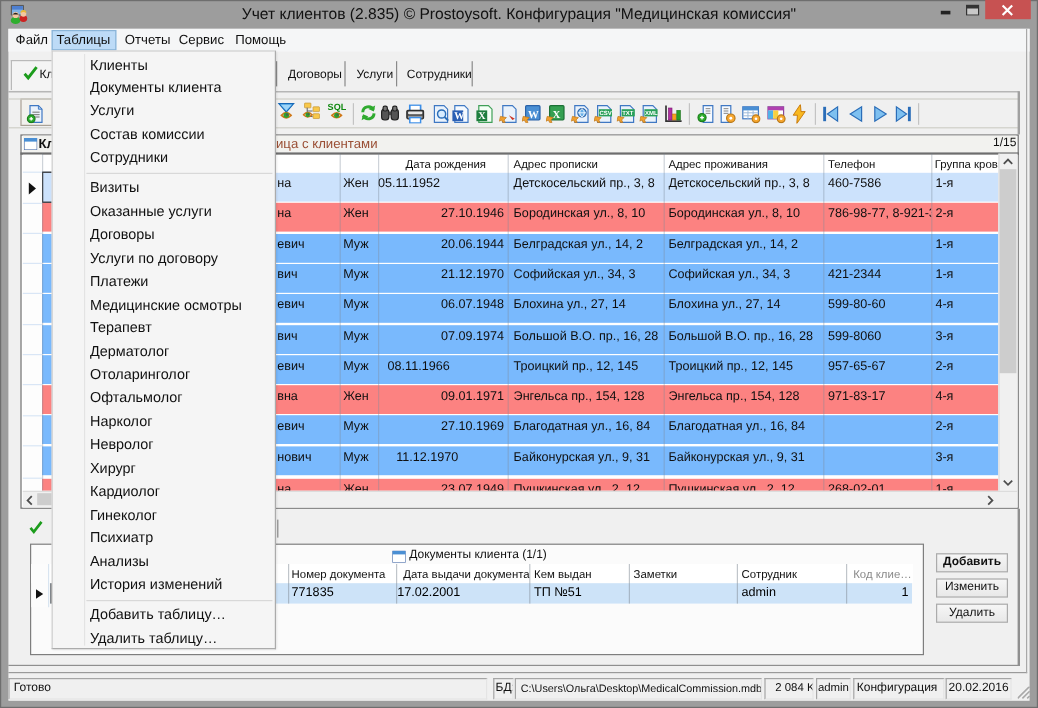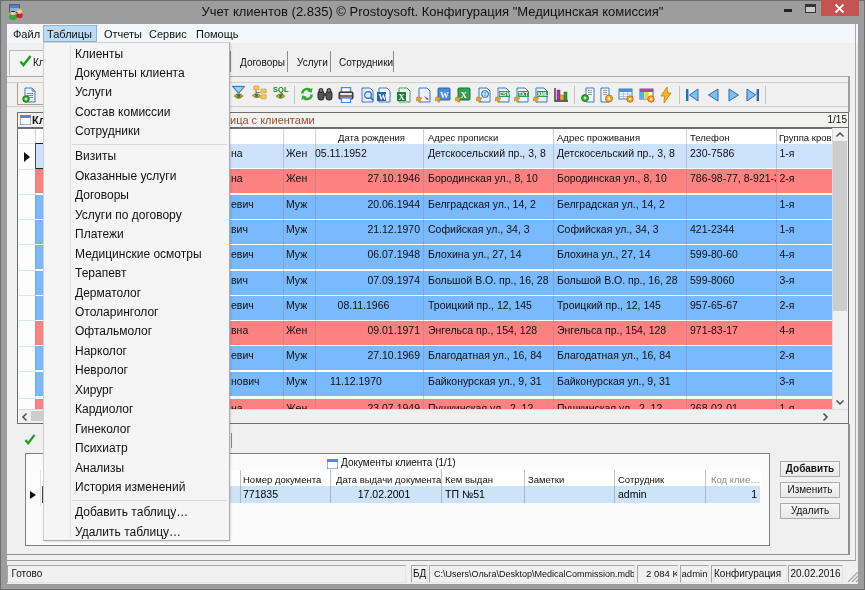--- a/index.html
+++ b/index.html
@@ -283,21 +283,21 @@
     <div class="abs" style="left:19px;top:370.9px;width:15.5px;height:1px;background:#d9e6f6"></div>
     <div class="abs" style="left:19px;top:398.2px;width:15.5px;height:1px;background:#d9e6f6"></div>
   </div>
 <div class="abs" style="left:23.5px;top:151.5px;width:0;height:0;border-left:6.5px solid #111;border-top:5px solid transparent;border-bottom:5px solid transparent"></div>
 <div class="row" style="top:144px;height:24px;background:#cce2fc;overflow:hidden">
     <div class="rtext" style="left:196px">на</div>
     <div class="rtext" style="left:251px">Жен</div>
     <div class="rtext" style="left:280px;width:105px;text-align:left">05.11.1952</div>
     <div class="rtext" style="left:393px">Детскосельский пр., 3, 8</div>
     <div class="rtext" style="left:522px;width:128px;overflow:hidden">Детскосельский пр., 3, 8</div>
-    <div class="rtext" style="left:655px;width:86px;overflow:hidden">230-7586</div>
+    <div class="rtext" style="left:655px;width:86px;overflow:hidden">460-7586</div>
     <div class="rtext" style="left:744.5px">1-я</div>
   </div>
 <div class="row" style="top:169.3px;height:24px;background:#fc8281;overflow:hidden">
     <div class="rtext" style="left:196px">на</div>
     <div class="rtext" style="left:251px">Жен</div>
     <div class="rtext" style="left:280px;width:105px;text-align:right">27.10.1946</div>
     <div class="rtext" style="left:393px">Бородинская ул., 8, 10</div>
     <div class="rtext" style="left:522px;width:128px;overflow:hidden">Бородинская ул., 8, 10</div>
     <div class="rtext" style="left:655px;width:86px;overflow:hidden">786-98-77, 8-921-33(</div>
     <div class="rtext" style="left:744.5px">2-я</div>
@@ -334,21 +334,21 @@
     <div class="rtext" style="left:251px">Муж</div>
     <div class="rtext" style="left:280px;width:105px;text-align:right">07.09.1974</div>
     <div class="rtext" style="left:393px">Большой В.О. пр., 16, 28</div>
     <div class="rtext" style="left:522px;width:128px;overflow:hidden">Большой В.О. пр., 16, 28</div>
     <div class="rtext" style="left:655px;width:86px;overflow:hidden">599-8060</div>
     <div class="rtext" style="left:744.5px">3-я</div>
   </div>
 <div class="row" style="top:295.8px;height:24px;background:#79b9fd;overflow:hidden">
     <div class="rtext" style="left:196px">евич</div>
     <div class="rtext" style="left:251px">Муж</div>
-    <div class="rtext" style="left:276px;width:105px;text-align:center">08.11.1966</div>
+    <div class="rtext" style="left:288px;width:105px;text-align:left">08.11.1966</div>
     <div class="rtext" style="left:393px">Троицкий пр., 12, 145</div>
     <div class="rtext" style="left:522px;width:128px;overflow:hidden">Троицкий пр., 12, 145</div>
     <div class="rtext" style="left:655px;width:86px;overflow:hidden">957-65-67</div>
     <div class="rtext" style="left:744.5px">2-я</div>
   </div>
 <div class="row" style="top:321.1px;height:24px;background:#fc8281;overflow:hidden">
     <div class="rtext" style="left:196px">вна</div>
     <div class="rtext" style="left:251px">Жен</div>
     <div class="rtext" style="left:280px;width:105px;text-align:right">09.01.1971</div>
     <div class="rtext" style="left:393px">Энгельса пр., 154, 128</div>
@@ -431,21 +431,21 @@
 <div class="hdr" style="left:528px;top:474px">Заметки</div>
 <div class="hdr" style="left:618px;top:474px">Сотрудник</div>
 <div class="hdr" style="left:711px;top:474px;color:#8a8a8a">Код клие…</div>
 
 <div class="abs" style="left:26px;top:470px;width:15px;height:36px;background:#fcfcfc;border-right:1px solid #d8e4f0"></div>
 <div class="abs" style="left:30px;top:491px;width:0;height:0;border-left:6px solid #111;border-top:4.5px solid transparent;border-bottom:4.5px solid transparent"></div>
 
 <div class="abs" style="left:42px;top:486px;width:718px;height:17px;background:#cde3f8"></div>
 <div class="abs" style="left:42px;top:486px;width:1.5px;height:17px;background:#444"></div>
 <div class="abs" style="left:243px;top:488px;font-size:10.5px">771835</div>
-<div class="abs" style="left:331px;top:488px;width:106px;text-align:center;font-size:10.5px">17.02.2001</div>
+<div class="abs" style="left:331px;top:488px;width:106px;text-align:left;font-size:10.5px">17.02.2001</div>
 <div class="abs" style="left:445px;top:488px;font-size:10.5px">ТП №51</div>
 <div class="abs" style="left:618px;top:488px;font-size:10.5px">admin</div>
 <div class="abs" style="left:720px;top:488px;width:37px;text-align:right;font-size:10.5px">1</div>
 
 <div class="abs" style="left:240px;top:470px;width:1px;height:33px;background:rgba(130,140,150,0.5)"></div>
 <div class="abs" style="left:330px;top:470px;width:1px;height:33px;background:rgba(130,140,150,0.5)"></div>
 <div class="abs" style="left:441px;top:470px;width:1px;height:33px;background:rgba(130,140,150,0.5)"></div>
 <div class="abs" style="left:524px;top:470px;width:1px;height:33px;background:rgba(130,140,150,0.5)"></div>
 <div class="abs" style="left:614px;top:470px;width:1px;height:33px;background:rgba(130,140,150,0.5)"></div>
 <div class="abs" style="left:705px;top:470px;width:1px;height:33px;background:rgba(130,140,150,0.5)"></div>

